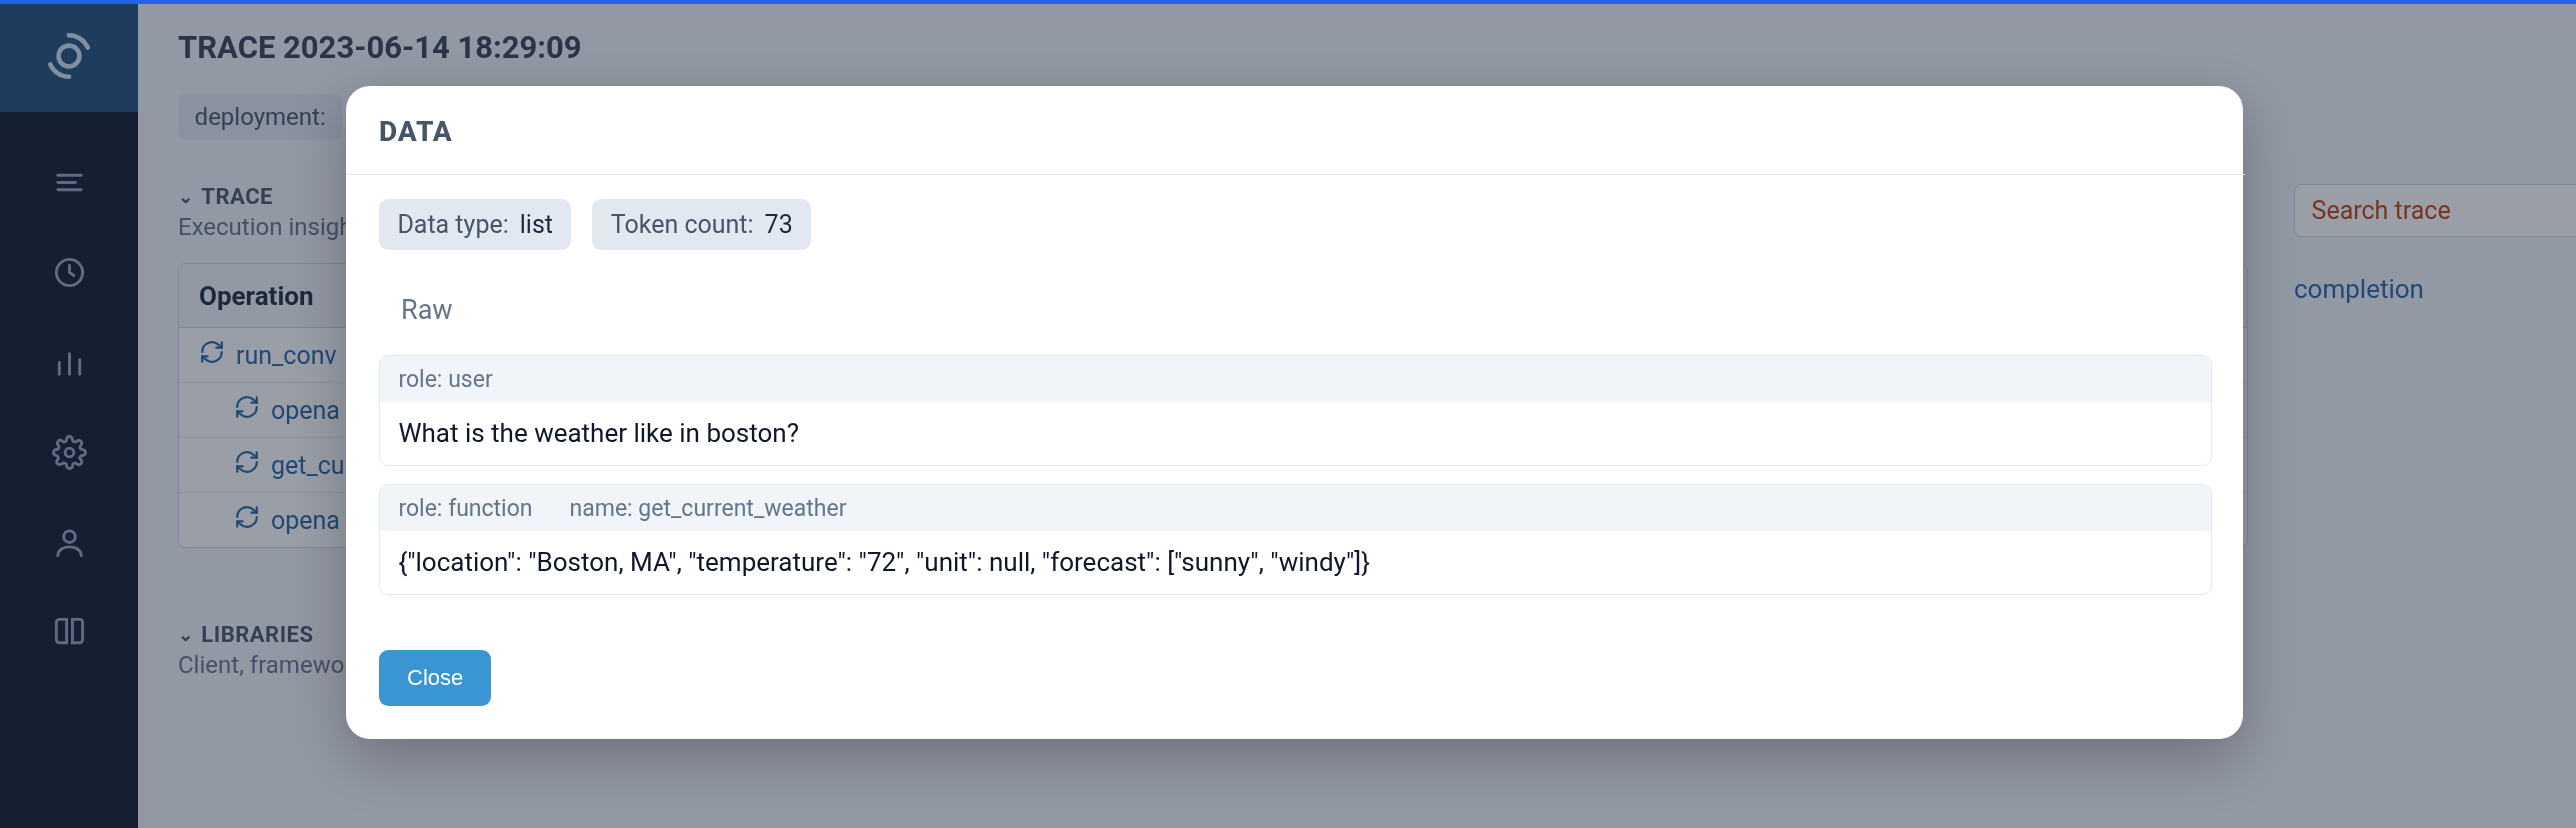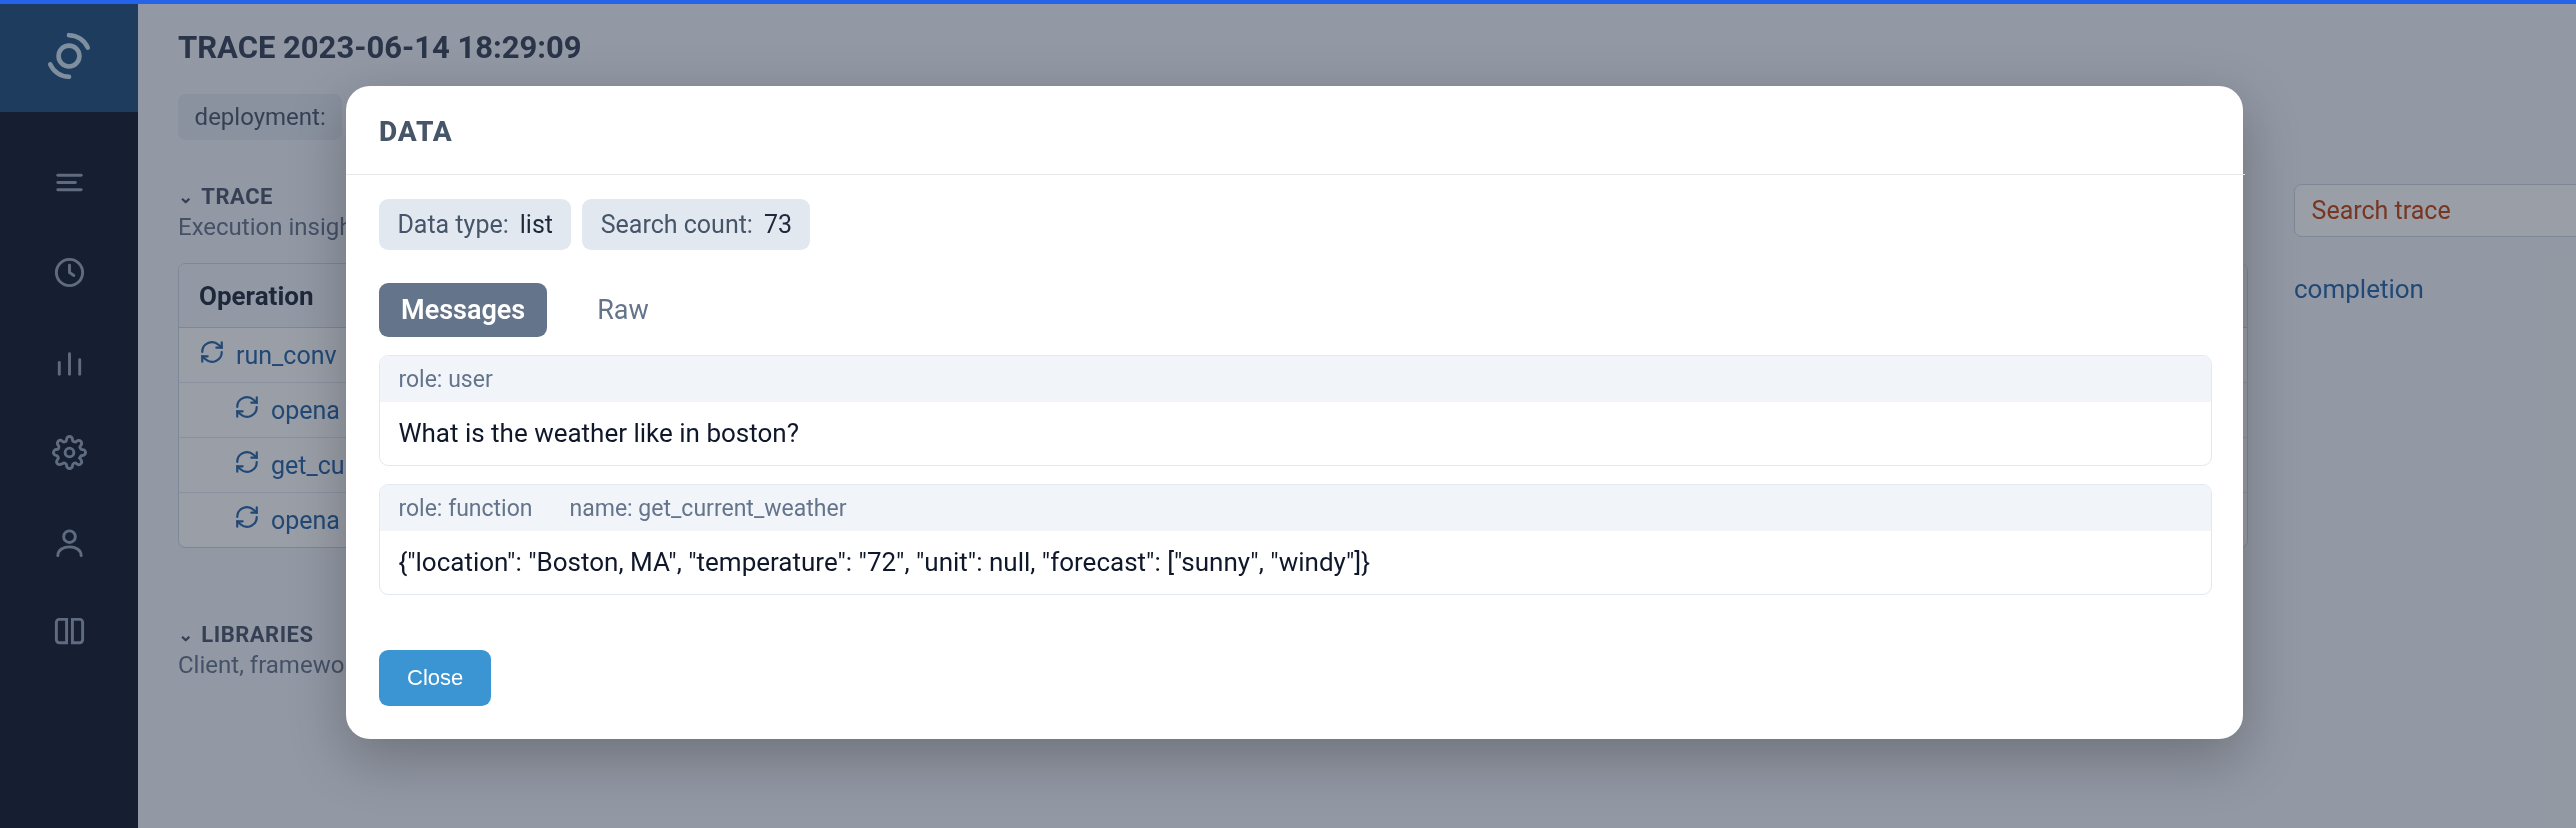--- a/index.html
+++ b/index.html
@@ -38,21 +38,21 @@
   .lib-block { margin-top: 74px; }
 
   
   .overlay { position: absolute; inset: 0; background: rgba(30,41,59,0.45); z-index: 10; }
   .top-accent { position: absolute; top: 0; left: 0; right: 0; height: 3.7px; background: #2563eb; z-index: 30; }
 
   
   .modal { position: absolute; top: 86px; left: 346px; width: 1897px; background: #fff; border-radius: 24px; z-index: 20; box-shadow: 0 18.4px 55px rgba(0,0,0,0.25); padding: 29px 31px 33px 33px; }
   .modal-title { font-size: 28px; font-weight: 800; color: #475569; letter-spacing: 0.9px; margin-bottom: 26px; }
   .modal-header-line { border-bottom: 0.9px solid #e5e7eb; margin: 0 -33px 24px -33px; }
-  .badges { display: flex; gap: 11px; margin-bottom: 33px; }
+  .badges { display: flex; gap: 21px; margin-bottom: 33px; }
   .badge { background: #e2e8f0; border-radius: 9.2px; padding: 11px 18.4px; font-size: 25px; color: #475569; display: flex; align-items: baseline; gap: 11px; }
   .badge .val { font-weight: 400; color: #1e293b; }
 
   .tabs { display: flex; gap: 28px; align-items: center; margin-bottom: 18.4px; }
   .tab { font-size: 27px; color: #64748b; padding: 11px 22px; border-radius: 9.2px; cursor: pointer; }
   .tab.active { background: #64748b; color: #fff; font-weight: 600; }
 
   .msg { border: 0.9px solid #e2e8f0; border-radius: 9.2px; margin-bottom: 18.4px; overflow: hidden; }
   .msg-head { background: #f1f5f9; padding: 9.2px 18.4px; display: flex; gap: 37px; font-size: 23px; color: #64748b; }
   .msg-body { padding: 16.6px 18.4px; font-size: 26px; color: #0f172a; }
@@ -193,27 +193,26 @@
 <div class="modal">
   <div class="modal-title">DATA</div>
   <div class="modal-header-line"></div>
 
   <div class="badges">
     <div class="badge">
       <span>Data type:</span>
       <span class="val">list</span>
     </div>
     <div class="badge">
-      <span>Search count:</span>
+      <span>Token count:</span>
       <span class="val">73</span>
     </div>
   </div>
 
   <div class="tabs">
-    <div class="tab active">Messages</div>
     <div class="tab">Raw</div>
   </div>
 
   <div class="msg">
     <div class="msg-head">
       <span>role: user</span>
     </div>
     <div class="msg-body">What is the weather like in boston?</div>
   </div>
 

